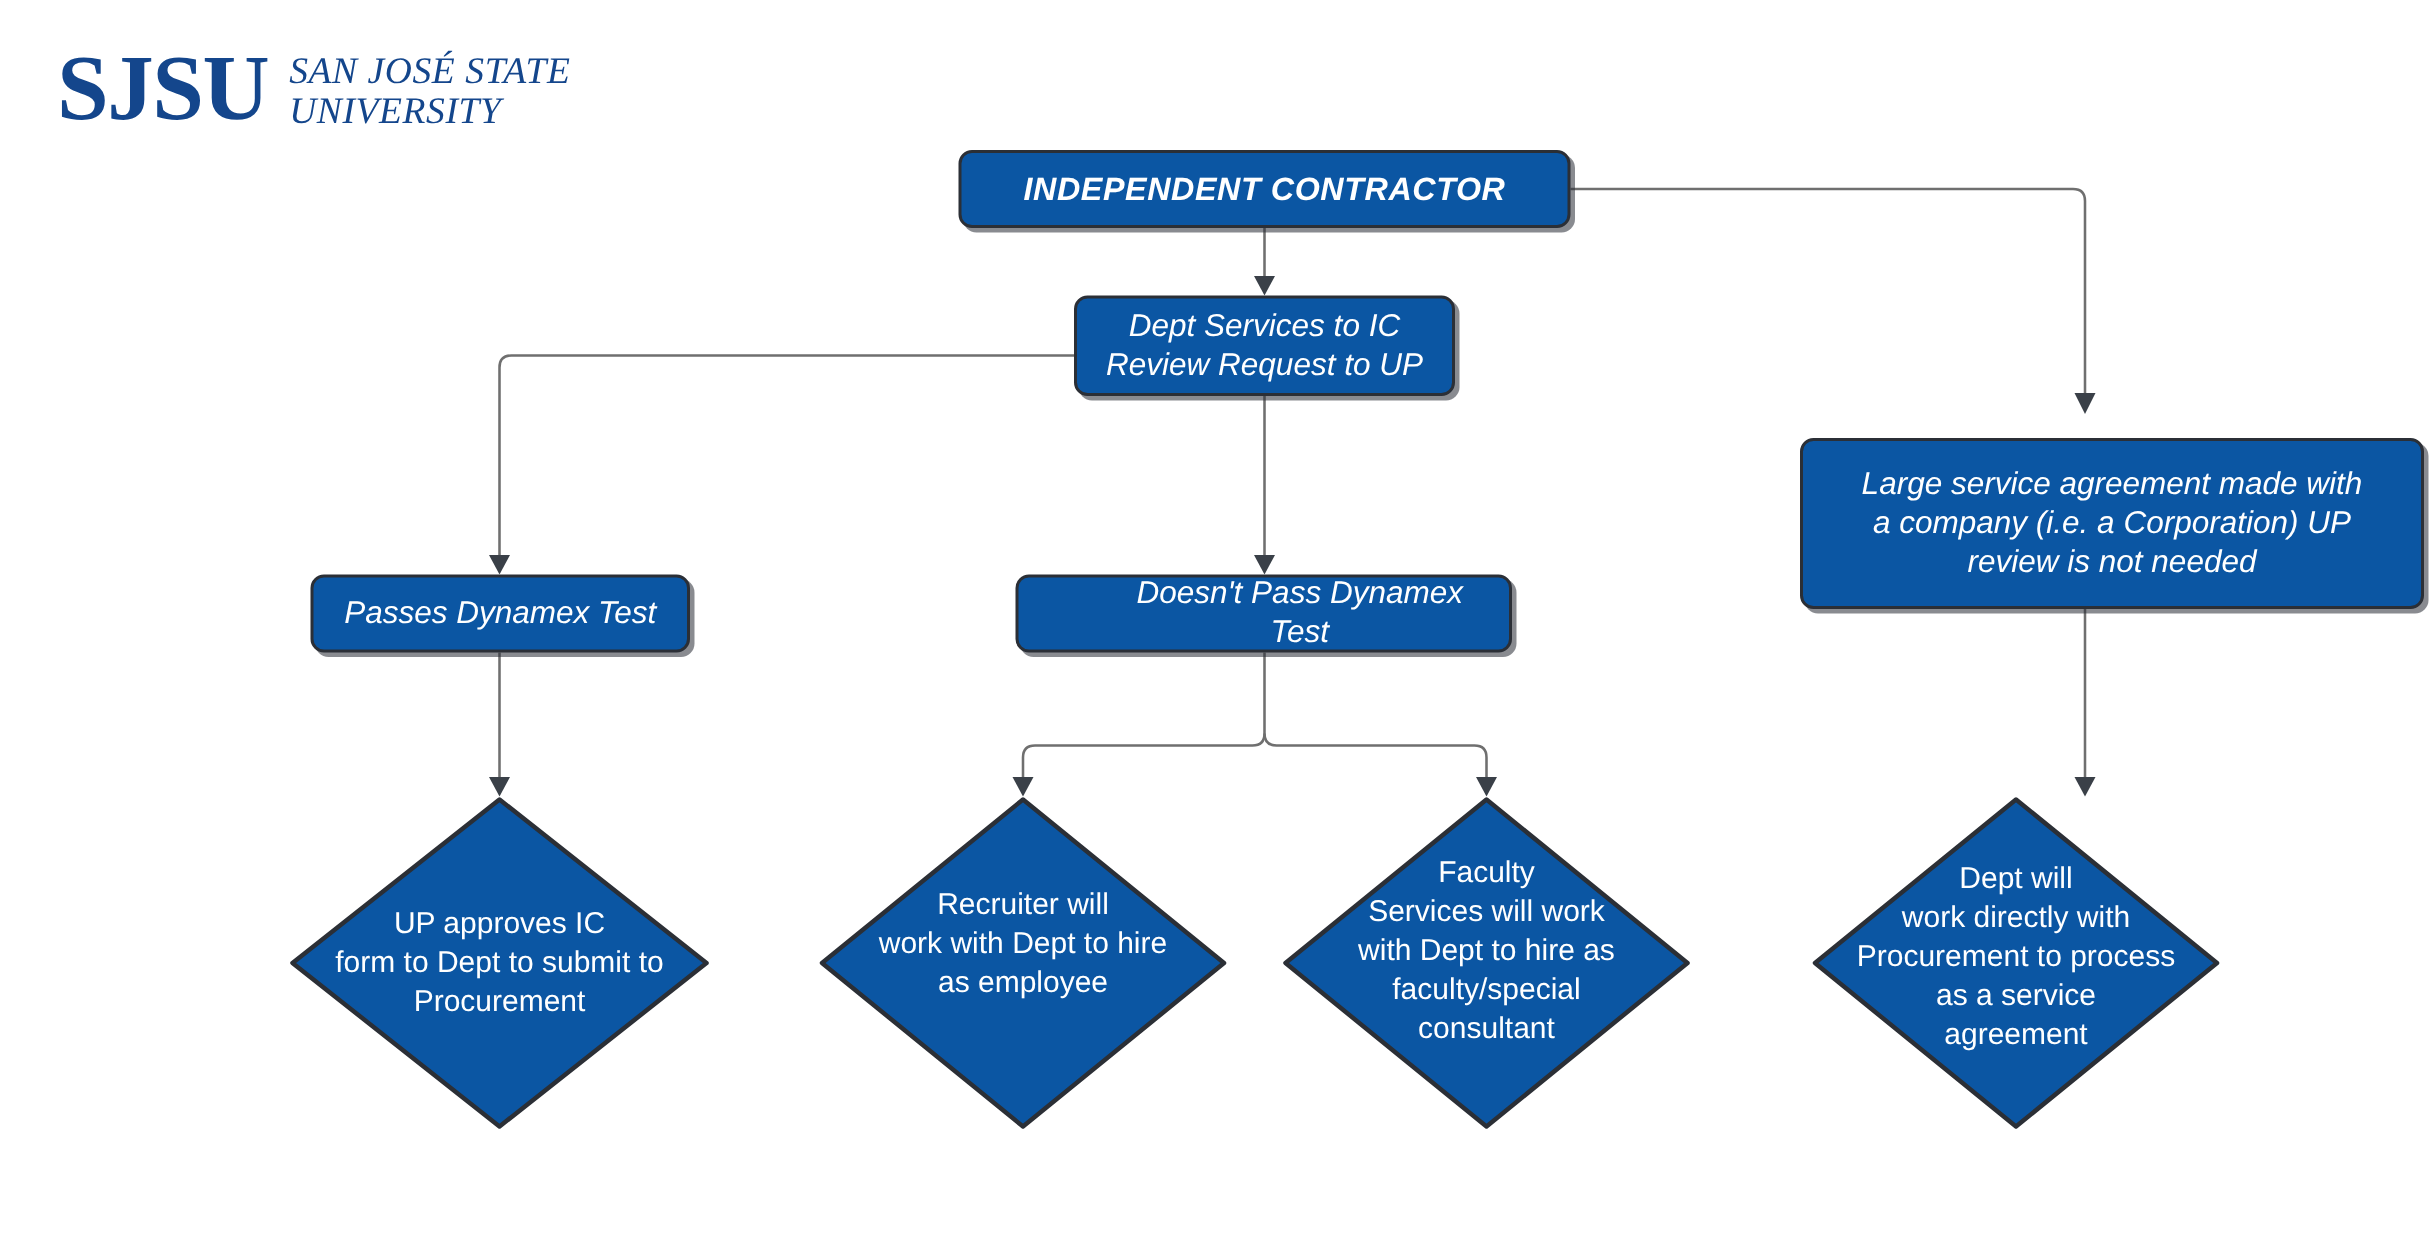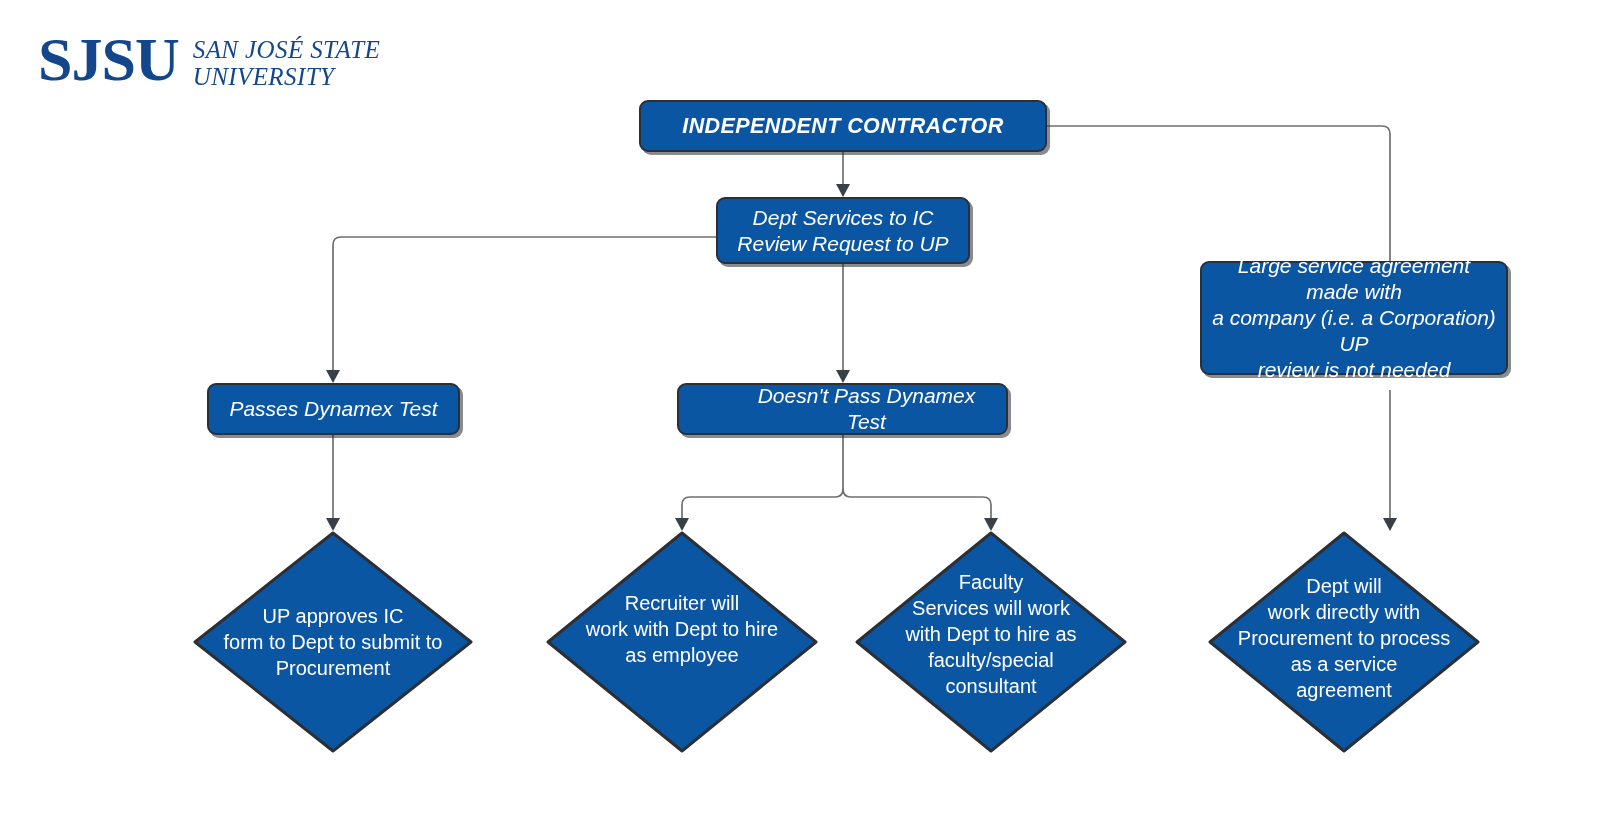--- a/index.html
+++ b/index.html
@@ -6,21 +6,21 @@
   body{
     width:1620px;height:825px;
     background:#ffffff;
     font-family:"Liberation Sans", sans-serif;
     overflow:hidden;
     position:relative;
   }
   #stage{position:absolute;left:0;top:0;width:1620px;height:825px;}
 
   
-  .logo{position:absolute;left:38px;top:28px;display:flex;align-items:flex-end;}
+  .logo{position:absolute;left:38px;top:28px;display:flex;align-items:flex-start;}
   .logo-mark{
     font-family:"Liberation Serif", serif;
     font-weight:700;
     font-size:62px;
     line-height:62px;
     letter-spacing:-1px;
     color:#14468c;
   }
   .logo-words{
     margin-left:14px;margin-top:6px;
@@ -113,21 +113,21 @@
     <div class="txt">INDEPENDENT CONTRACTOR</div>
   </div>
 
   <div class="node" style="left:716px;top:197px;width:254px;height:67px;">
     <div class="txt">
       <span>Dept Services to IC</span><br>
       <span>Review Request to UP</span>
     </div>
   </div>
 
-  <div class="node" style="left:1200px;top:261px;width:308px;height:114px;text-align:center;">
+  <div class="node" style="left:1200px;top:292px;width:416px;height:114px;text-align:center;">
     <div class="txt">
       <span>Large service agreement made with</span><br>
       <span>a company (i.e. a Corporation) UP</span><br>
       <span>review is not needed</span>
     </div>
   </div>
 
   <div class="node" style="left:207px;top:383px;width:253px;height:52px;">
     <div class="txt">Passes Dynamex Test</div>
   </div>

